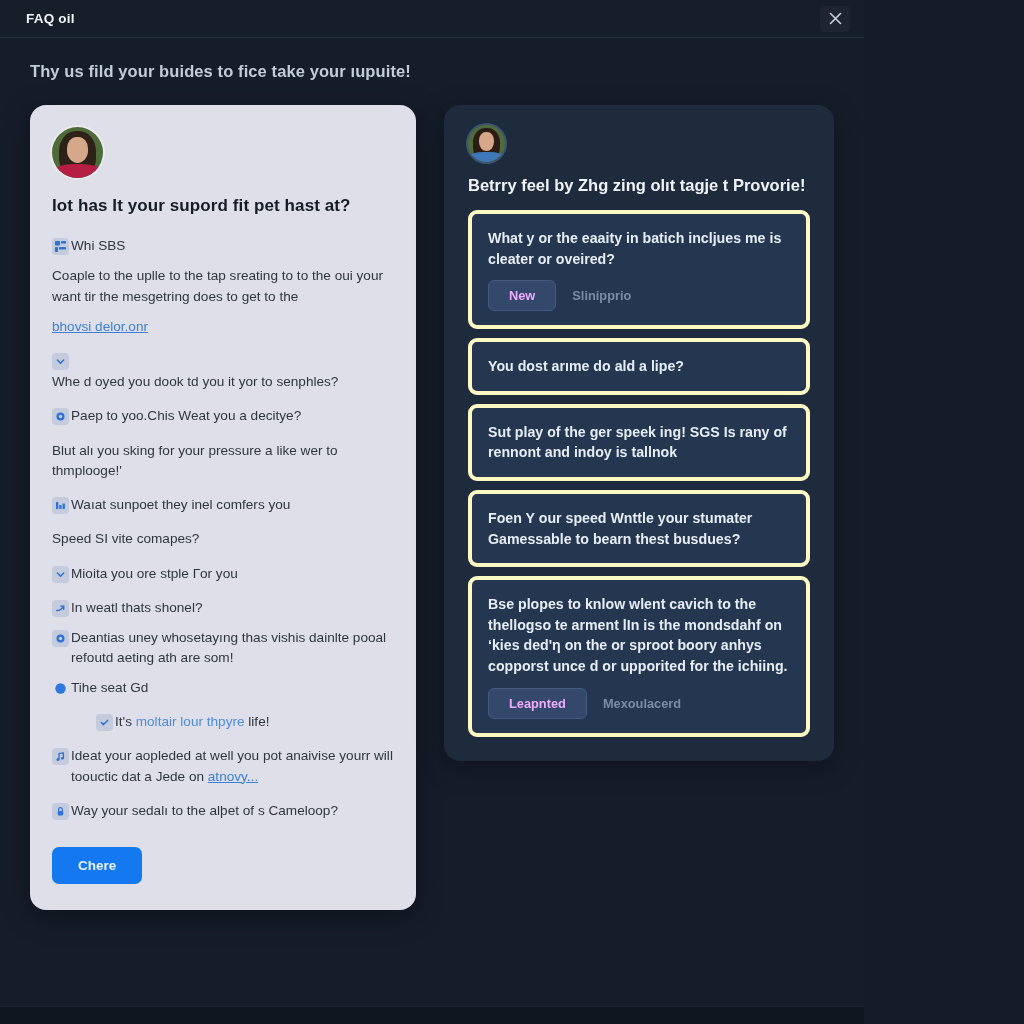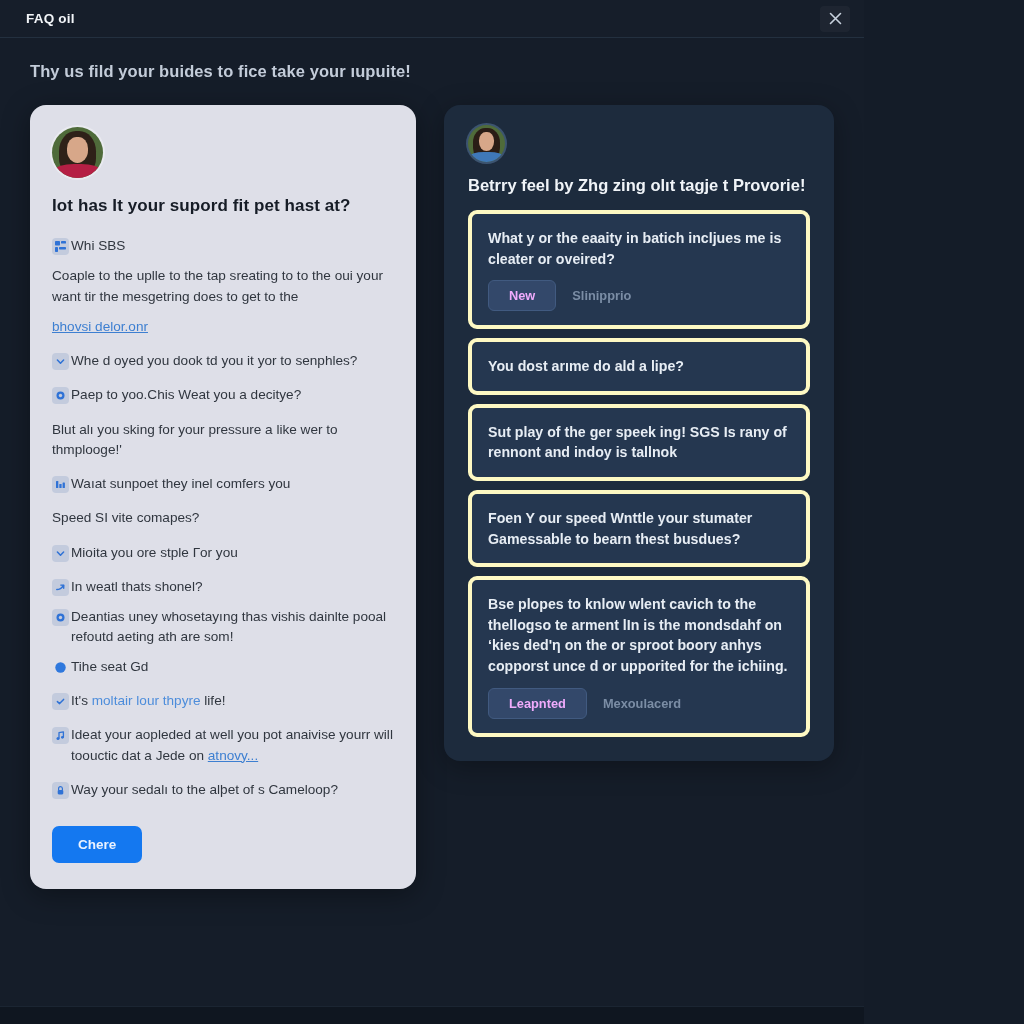--- a/index.html
+++ b/index.html
@@ -286,21 +286,21 @@
 
       
       <div class="faq-para">Coaple to the uplle to the tap sreating to to the oui your want tir the mesgetring does to get to the</div>
 
       
       <div class="faq-para tight">
         <span class="link">bhovsi delor.onr</span>
       </div>
 
       
-      <div class="faq-line" style="margin-top:14px;">
+      <div class="faq-line" style="margin-top:14px;flex-direction:column;">
         <span class="mini-icon">
           <svg width="11" height="11" viewBox="0 0 11 11" aria-hidden="true">
             <path d="M2.4 4 L5.5 7.2 L8.6 4" stroke="#2f72d6" stroke-width="1.5" fill="none" stroke-linecap="round" stroke-linejoin="round"></path>
           </svg>
         </span>
         <span class="ftext">Whe d oyed you dook td you it yor to senphles?</span>
       </div>
 
       
       <div class="faq-line" style="margin-top:14px;">
@@ -367,21 +367,21 @@
       <div class="faq-line" style="margin-top:8px;">
         <span class="mini-icon plain">
           <svg width="13" height="13" viewBox="0 0 13 13" aria-hidden="true">
             <circle cx="6.5" cy="6.5" r="5.2" fill="#2f78dd"></circle>
           </svg>
         </span>
         <span class="ftext">Tihe seat Gd</span>
       </div>
 
       
-      <div class="faq-line" style="margin-top:14px;">
+      <div class="faq-line" style="margin-top:14px;margin-left:44px;">
         <span class="mini-icon">
           <svg width="11" height="11" viewBox="0 0 11 11" aria-hidden="true">
             <path d="M2.4 5.6 L4.6 7.6 L8.6 3.4" stroke="#2f72d6" stroke-width="1.5" fill="none" stroke-linecap="round" stroke-linejoin="round"></path>
           </svg>
         </span>
         <span class="ftext">It's
           <span class="link-blue">moltair lour thpyre</span> life!</span>
       </div>
 
       

